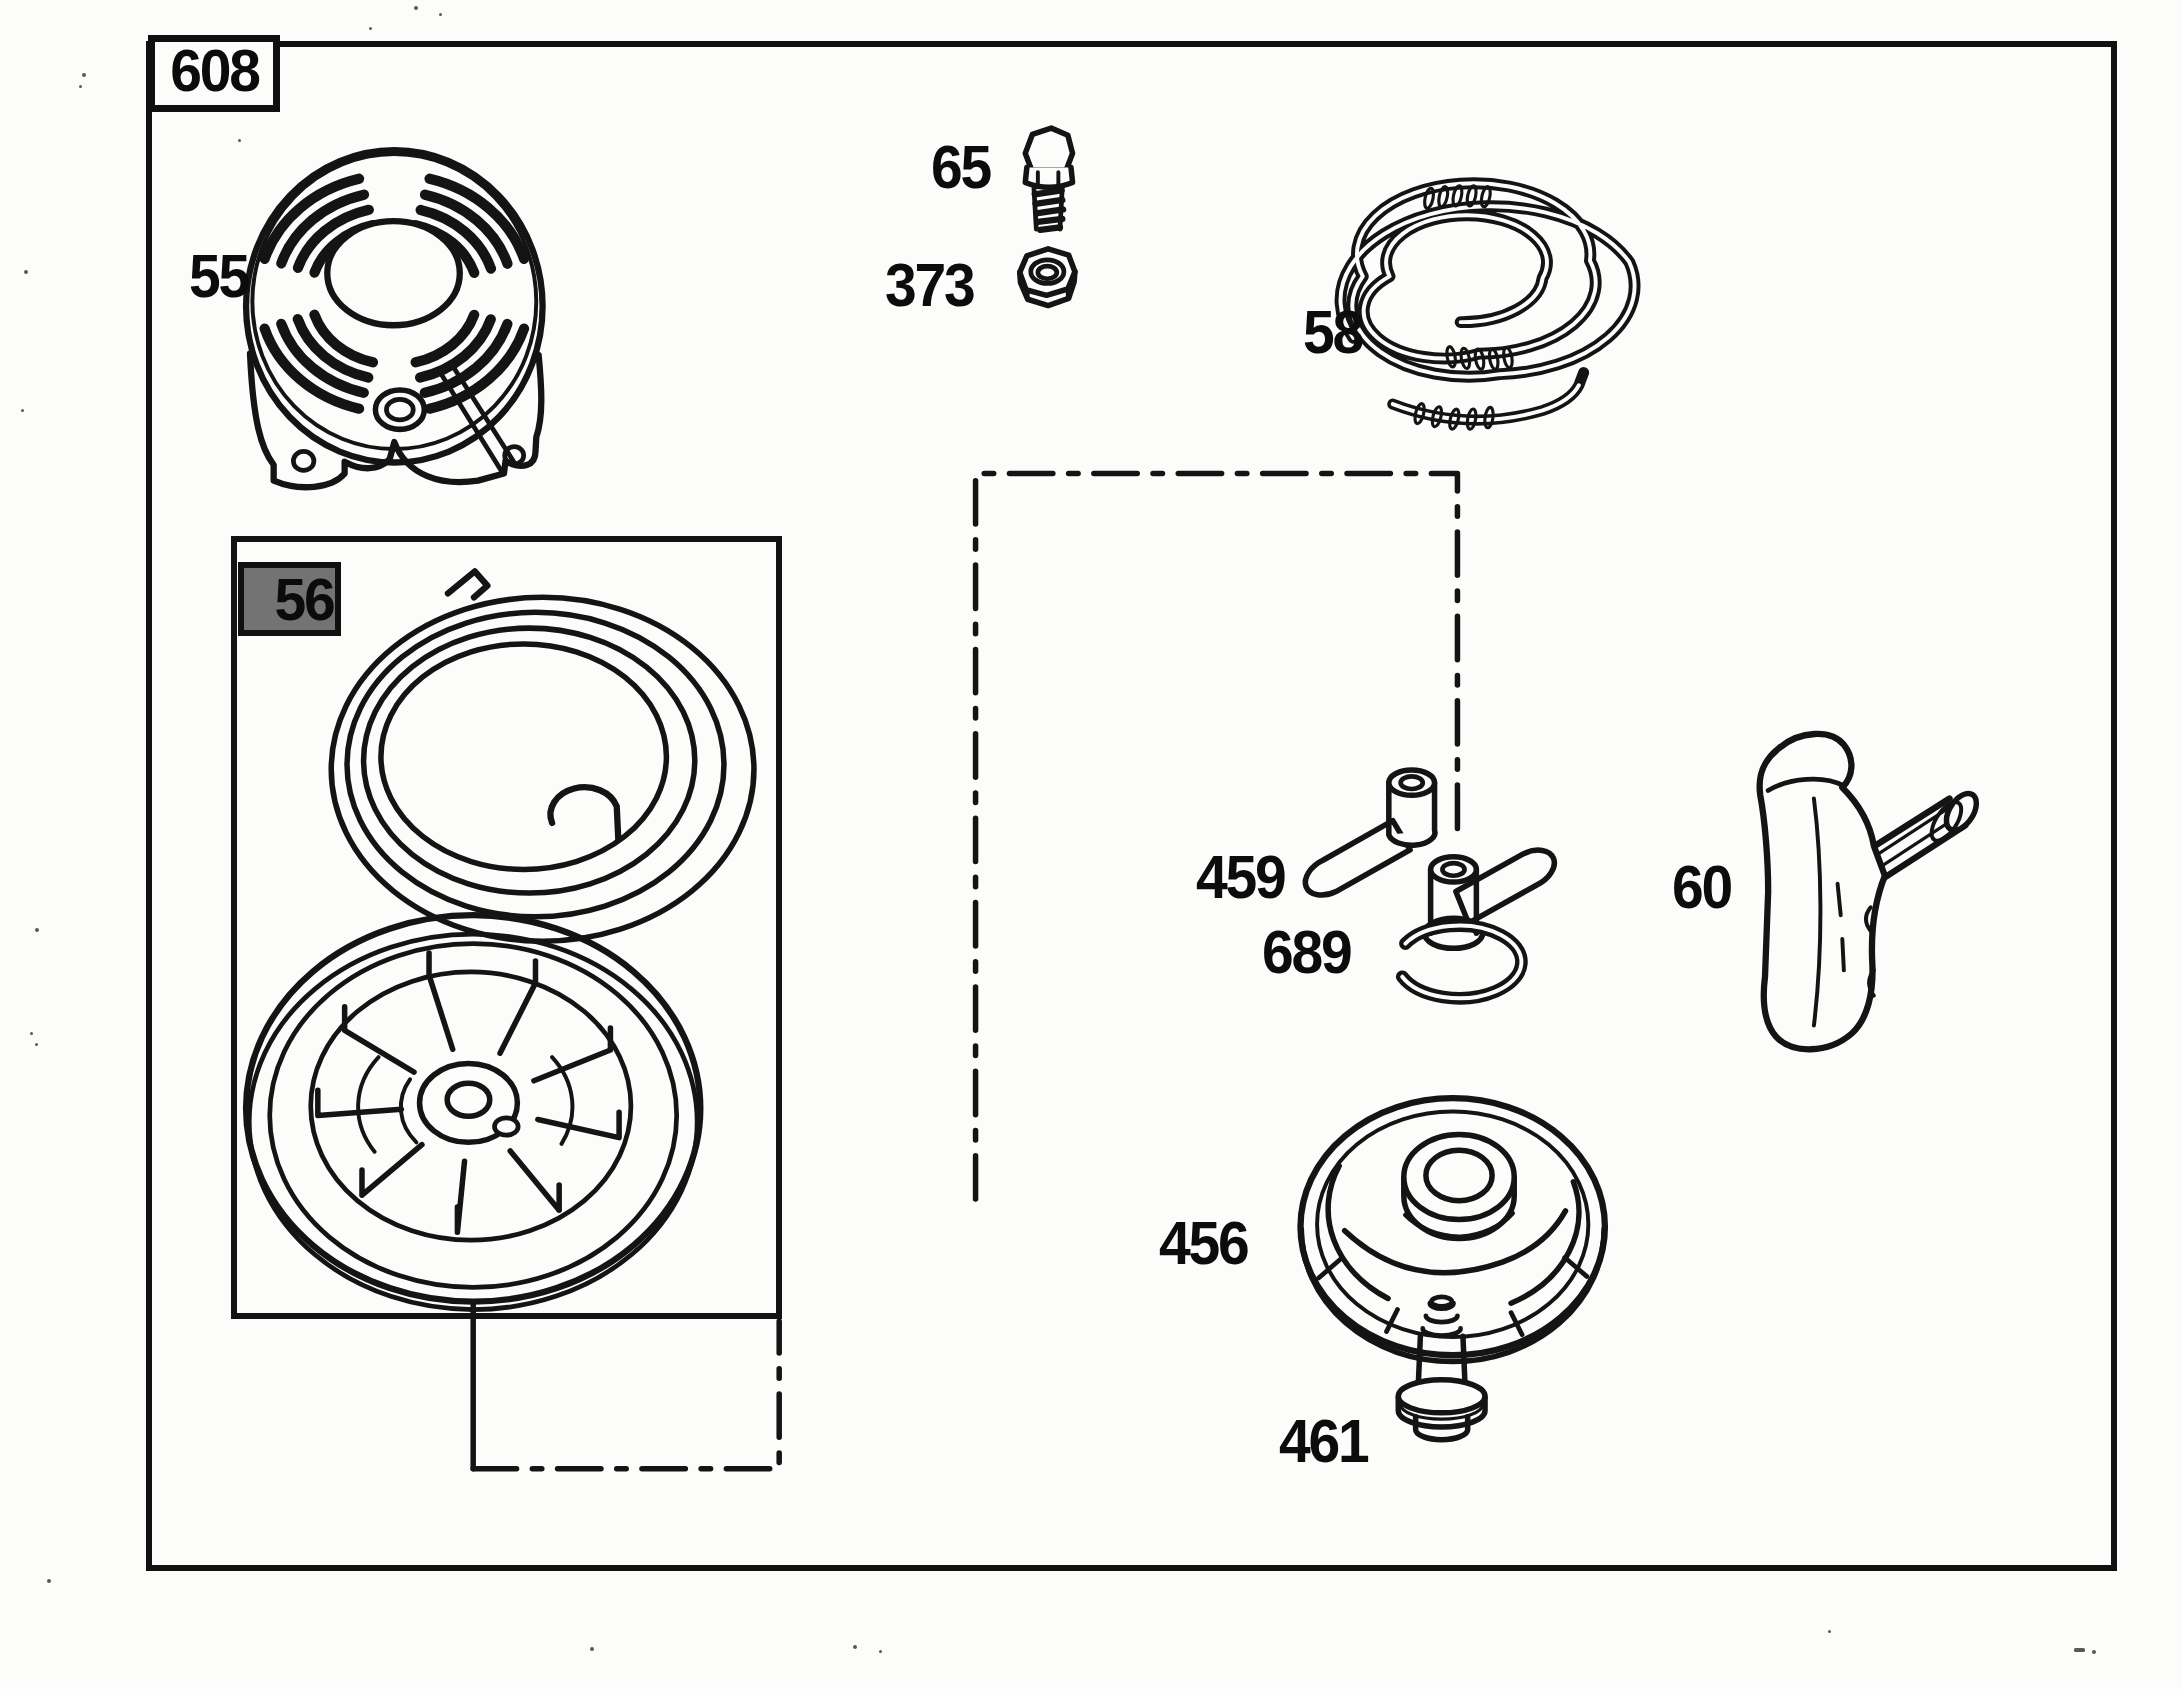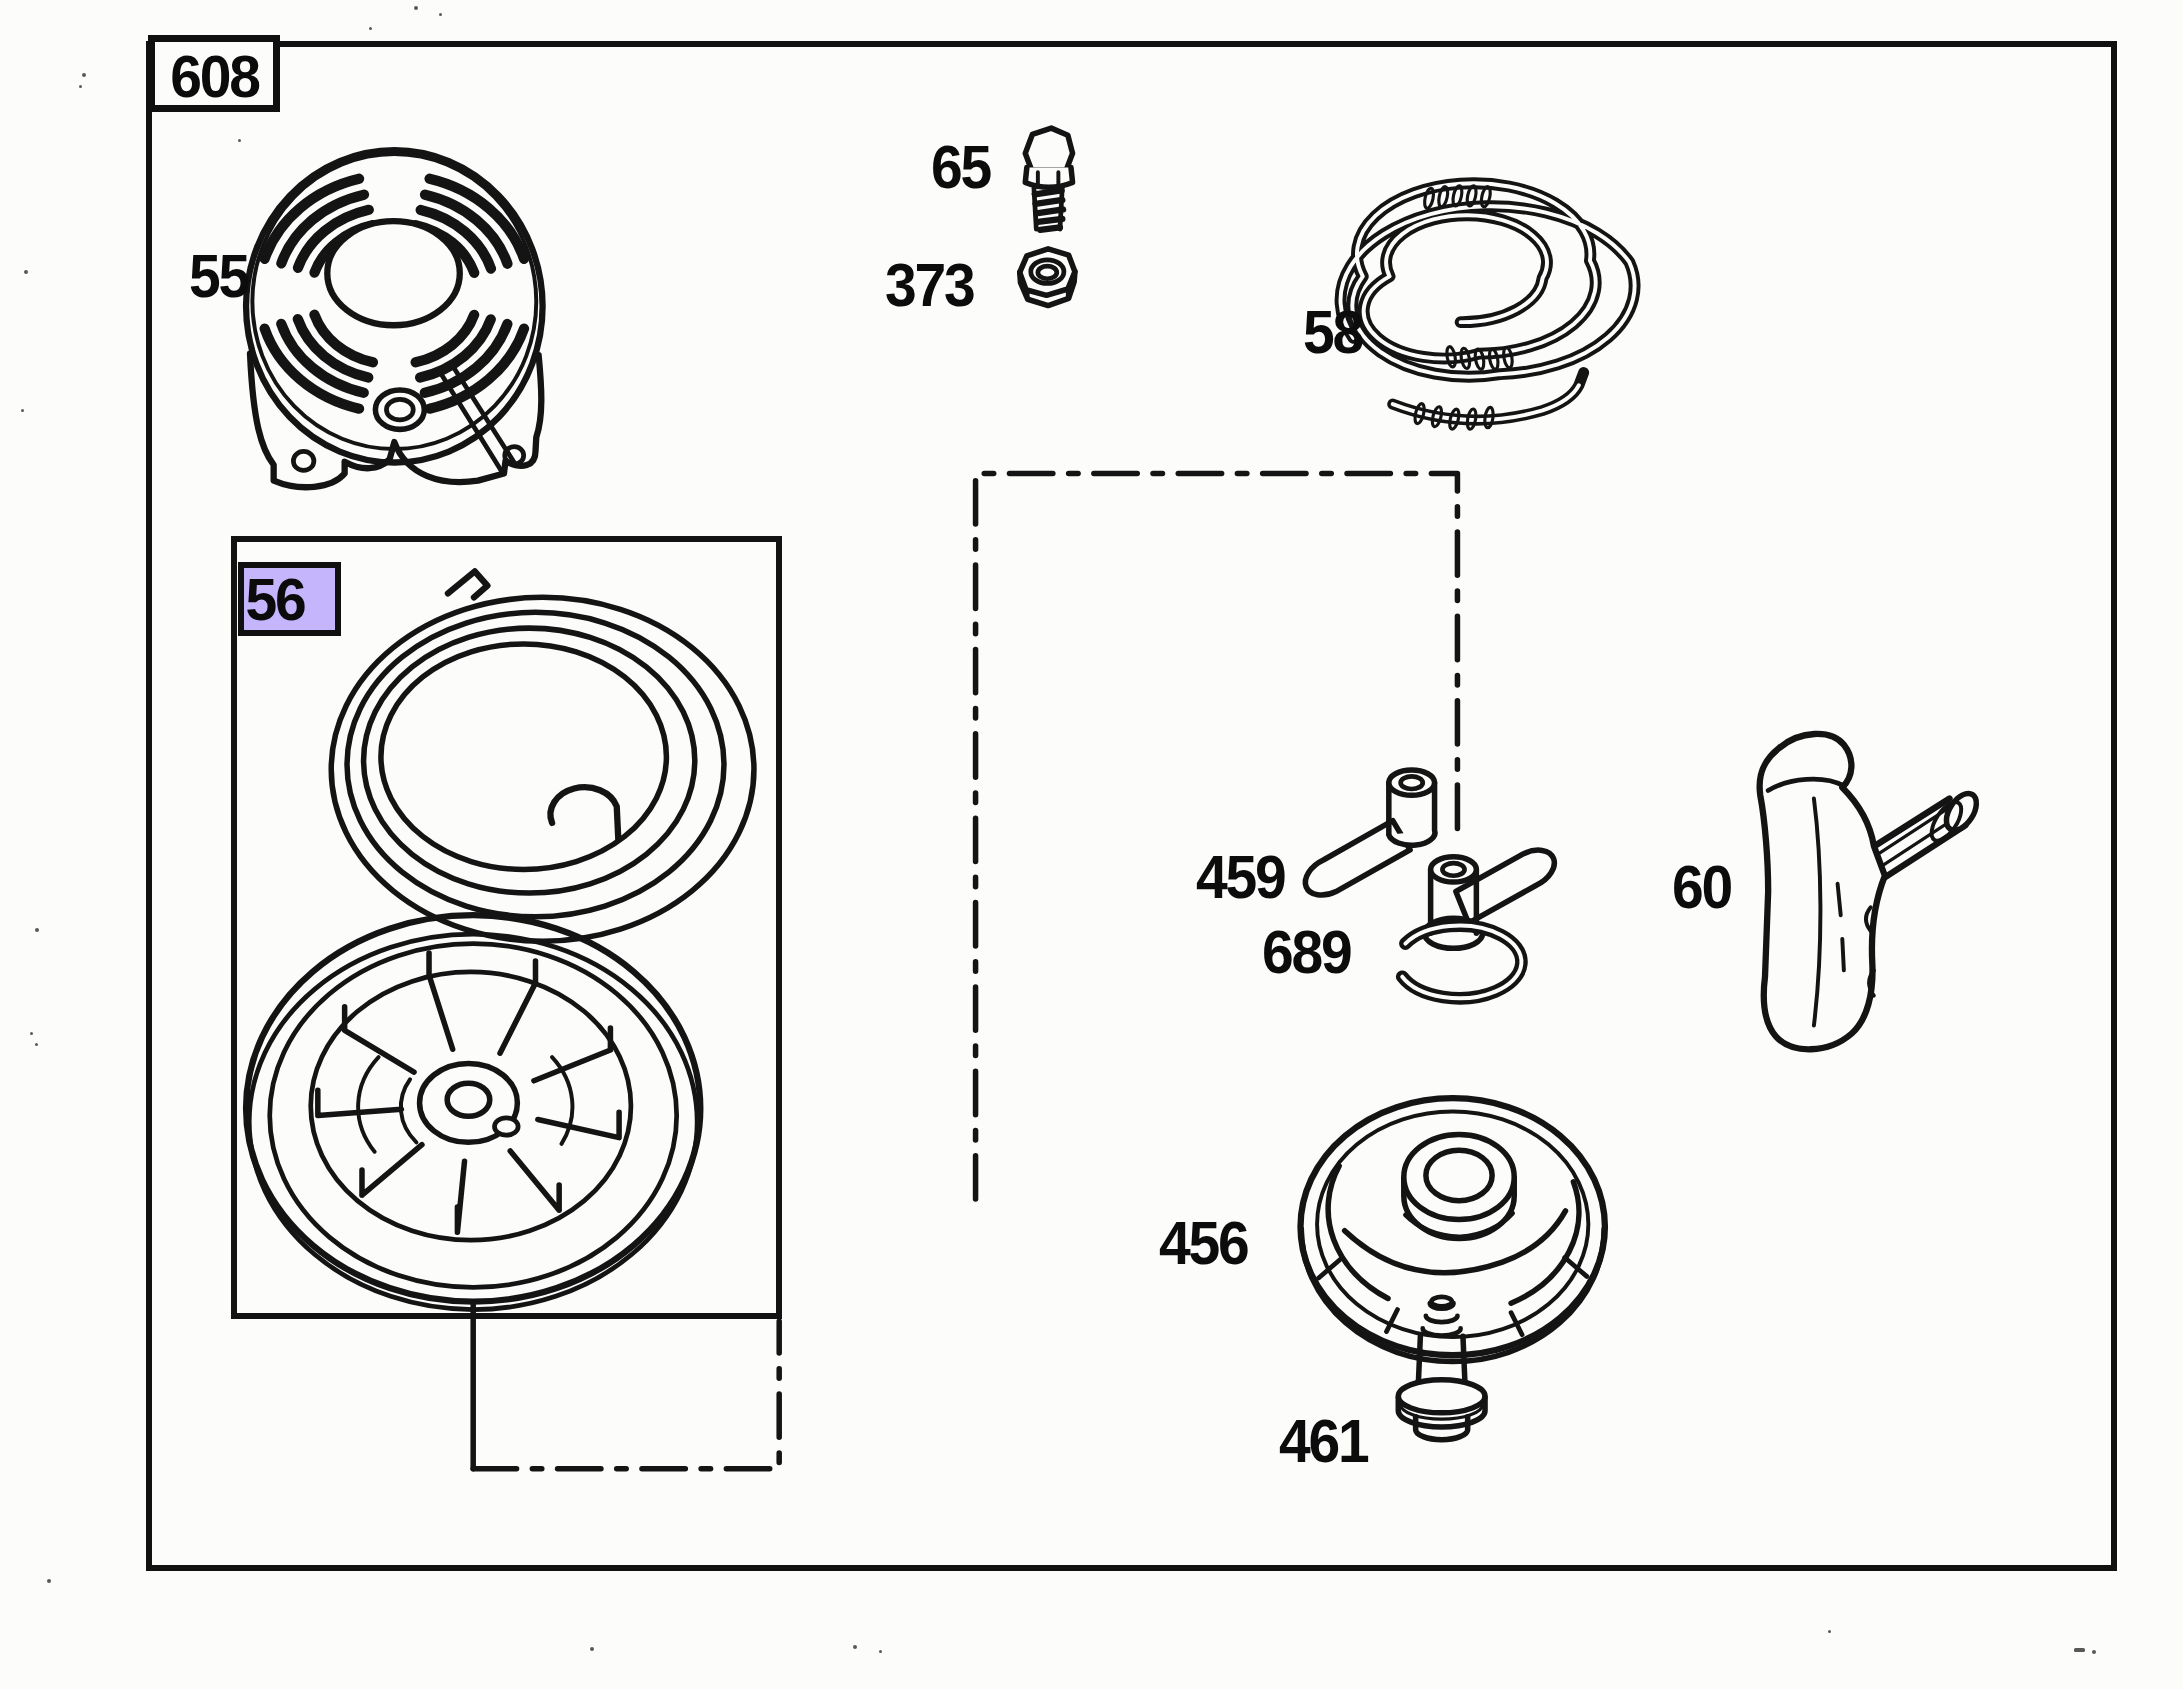--- a/index.html
+++ b/index.html
@@ -4,23 +4,23 @@
 <style>
   html,body{margin:0;padding:0;background:#e8e8e4;}
   .stage{position:relative;width:2183px;height:1690px;background:#fcfcfb;overflow:hidden;
          font-family:"Liberation Sans","DejaVu Sans",sans-serif;}
   .stage svg{position:absolute;left:0;top:0;z-index:1;}
   .outer-frame{position:absolute;left:146px;top:41px;width:1959px;height:1518px;
                border:6.3px solid #111;z-index:2;}
   .sub-box{position:absolute;left:231px;top:536px;width:539px;height:771px;
            border:6.3px solid #131313;z-index:2;}
   .fig-box{position:absolute;left:148px;top:35px;width:118px;height:63px;border:7px solid #101010;
-           background:#fcfcfb;z-index:4;display:flex;align-items:flex-start;justify-content:center;}
+           background:#fcfcfb;z-index:4;display:flex;align-items:flex-end;justify-content:center;}
   .sub-label-box{position:absolute;left:238px;top:562px;width:91px;height:62px;border:6.3px solid #101010;
-           background:#c4b5fd;z-index:4;display:flex;align-items:center;justify-content:flex-start;}
+           background:#737373;z-index:4;display:flex;align-items:center;justify-content:flex-end;}
   .box-num{font-size:60px;font-weight:700;color:#0b0b0b;letter-spacing:-2.4px;transform:scaleX(.95);}
   .part-label{position:absolute;z-index:3;font-size:62px;font-weight:700;color:#0c0c0c;
               letter-spacing:-2.4px;line-height:1;transform:scaleX(.92);transform-origin:left top;white-space:nowrap;}
   .speck{position:absolute;background:#222;border-radius:50%;z-index:0;opacity:.75;}
 </style>
 </head>
 <body>
 
 <div class="stage">
 

